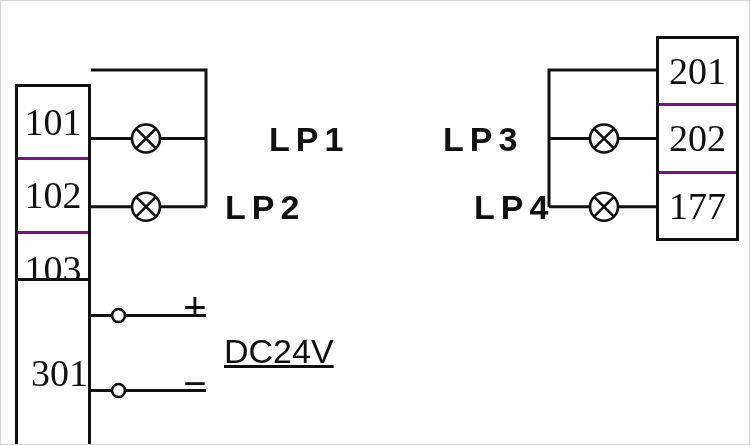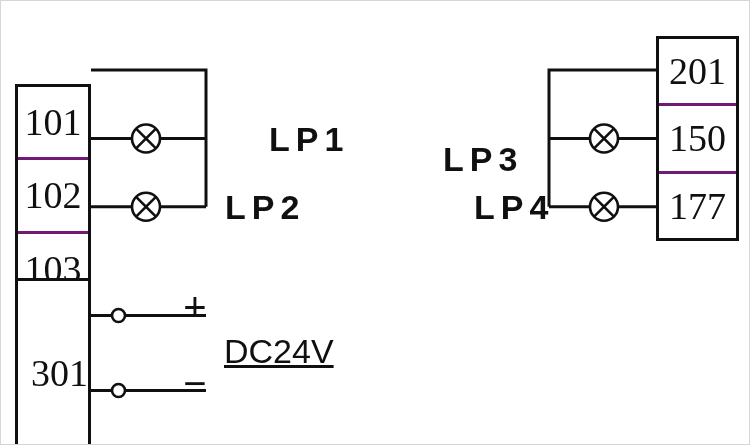--- a/index.html
+++ b/index.html
@@ -56,21 +56,21 @@
     font-weight: bold;
     font-size: 34px;
     letter-spacing: 6px;
     color: #101010;
     line-height: 36px;
     white-space: nowrap;
     z-index: 3;
   }
   #label-lp1 { left: 224px; top: 120px; margin-left: 44px; }
   #label-lp2 { left: 224px; top: 188px; }
-  #label-lp3 { left: 442px; top: 120px; margin-top: 20px; }
+  #label-lp3 { left: 442px; top: 120px; }
   #label-lp4 { left: 442px; top: 188px; margin-left: 31px; }
 
   .polarity {
     position: absolute;
     width: 40px;
     height: 40px;
     text-align: center;
     font-family: "Liberation Sans", sans-serif;
     font-size: 40px;
     line-height: 40px;
@@ -147,21 +147,21 @@
   </svg>
 
   <div id="block-left" class="terminal-block">
     <div class="terminal-cell">101</div>
     <div class="terminal-cell">102</div>
     <div class="terminal-cell">103</div>
   </div>
 
   <div id="block-right" class="terminal-block">
     <div class="terminal-cell">201</div>
-    <div class="terminal-cell">150</div>
+    <div class="terminal-cell">202</div>
     <div class="terminal-cell">177</div>
   </div>
 
   <div id="block-power" class="terminal-block">
     <div class="terminal-cell">301</div>
   </div>
 
   <div id="label-lp1" class="lamp-label">LP1</div>
   <div id="label-lp2" class="lamp-label">LP2</div>
   <div id="label-lp3" class="lamp-label">LP3</div>

